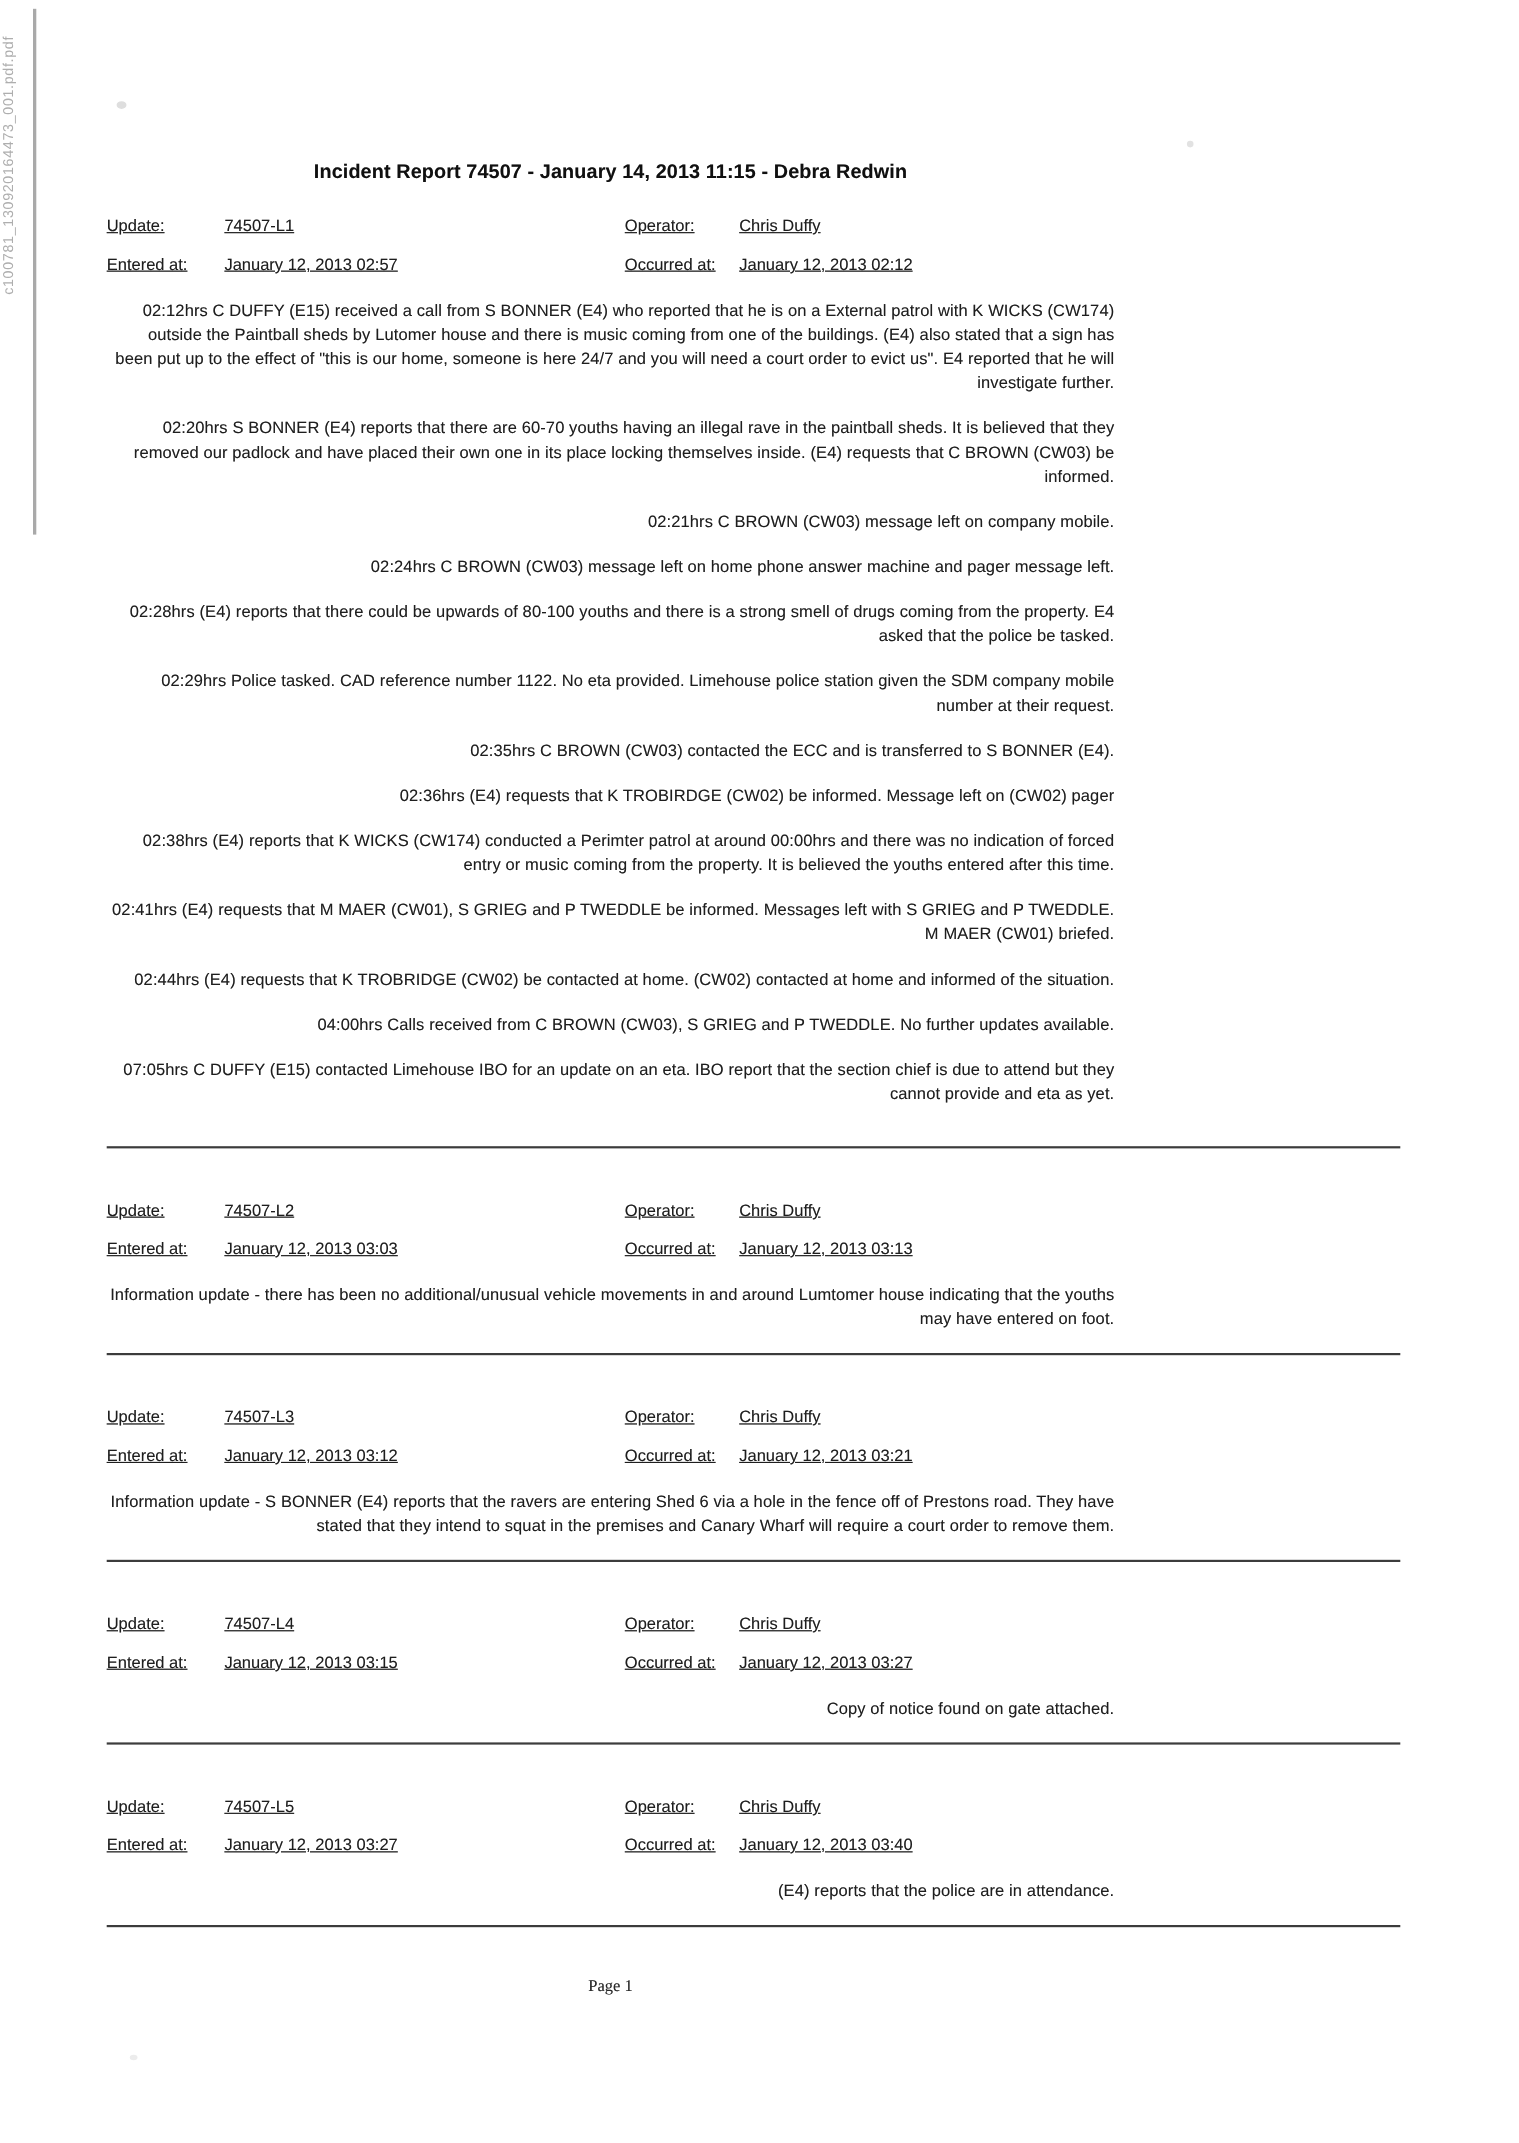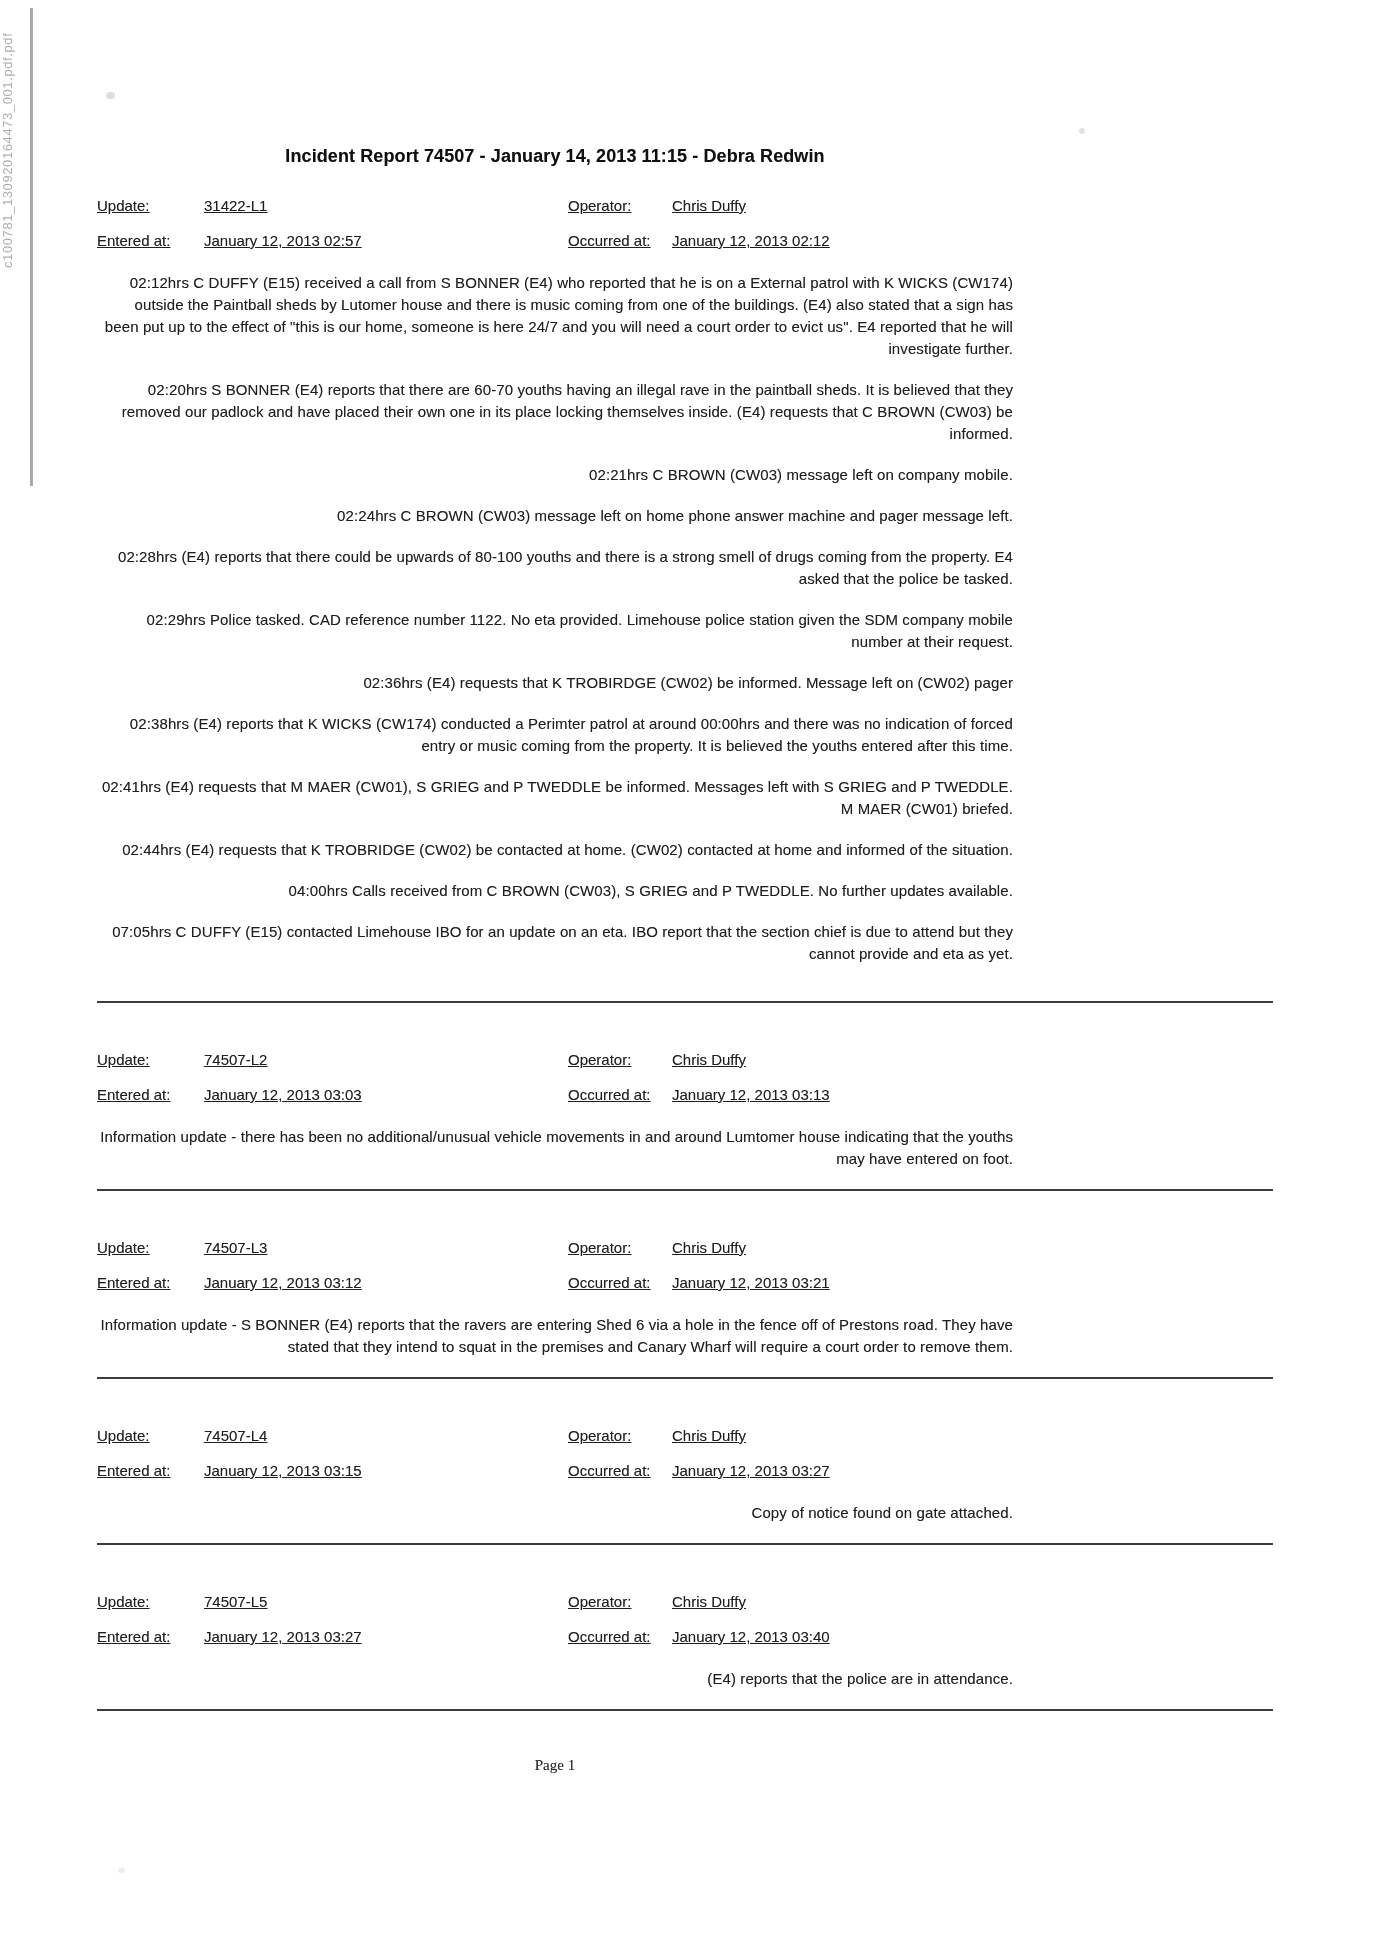--- a/index.html
+++ b/index.html
@@ -62,35 +62,36 @@
 <div class="speck s1"></div>
 <div class="speck s2"></div>
 <div class="speck s3"></div>
 
 <div class="content">
   <h1 class="doc-title">Incident Report 74507 - January 14, 2013 11:15 - Debra Redwin</h1>
   <div id="sections">
   <section class="sec-first">
     <div class="meta">
       <span>Update:</span>
-      <span>31422-L1</span>
+      <span>74507-L1</span>
       <span>Operator:</span>
       <span>Chris Duffy</span>
       <span>Entered at:</span>
       <span>January 12, 2013 02:57</span>
       <span>Occurred at:</span>
       <span>January 12, 2013 02:12</span>
     </div>
     <div class="body">
           <p>02:12hrs C DUFFY (E15) received a call from S BONNER (E4) who reported that he is on a External patrol with K WICKS (CW174) outside the Paintball sheds by Lutomer house and there is music coming from one of the buildings. (E4) also stated that a sign has been put up to the effect of "this is our home, someone is here 24/7 and you will need a court order to evict us". E4 reported that he will investigate further.</p>
           <p>02:20hrs S BONNER (E4) reports that there are 60-70 youths having an illegal rave in the paintball sheds. It is believed that they removed our padlock and have placed their own one in its place locking themselves inside. (E4) requests that C BROWN (CW03) be informed.</p>
           <p>02:21hrs C BROWN (CW03) message left on company mobile.</p>
           <p>02:24hrs C BROWN (CW03) message left on home phone answer machine and pager message left.</p>
           <p>02:28hrs (E4) reports that there could be upwards of 80-100 youths and there is a strong smell of drugs coming from the property. E4 asked that the police be tasked.</p>
           <p>02:29hrs Police tasked. CAD reference number 1122. No eta provided. Limehouse police station given the SDM company mobile number at their request.</p>
+          <p>02:35hrs C BROWN (CW03) contacted the ECC and is transferred to S BONNER (E4).</p>
           <p>02:36hrs (E4) requests that K TROBIRDGE (CW02) be informed. Message left on (CW02) pager</p>
           <p>02:38hrs (E4) reports that K WICKS (CW174) conducted a Perimter patrol at around 00:00hrs and there was no indication of forced entry or music coming from the property. It is believed the youths entered after this time.</p>
           <p>02:41hrs (E4) requests that M MAER (CW01), S GRIEG and P TWEDDLE be informed. Messages left with S GRIEG and P TWEDDLE. M MAER (CW01) briefed.</p>
           <p>02:44hrs (E4) requests that K TROBRIDGE (CW02) be contacted at home. (CW02) contacted at home and informed of the situation.</p>
           <p>04:00hrs Calls received from C BROWN (CW03), S GRIEG and P TWEDDLE. No further updates available.</p>
           <p>07:05hrs C DUFFY (E15) contacted Limehouse IBO for an update on an eta. IBO report that the section chief is due to attend but they cannot provide and eta as yet.</p>
         </div>
     <hr class="divider">
   </section>
 

